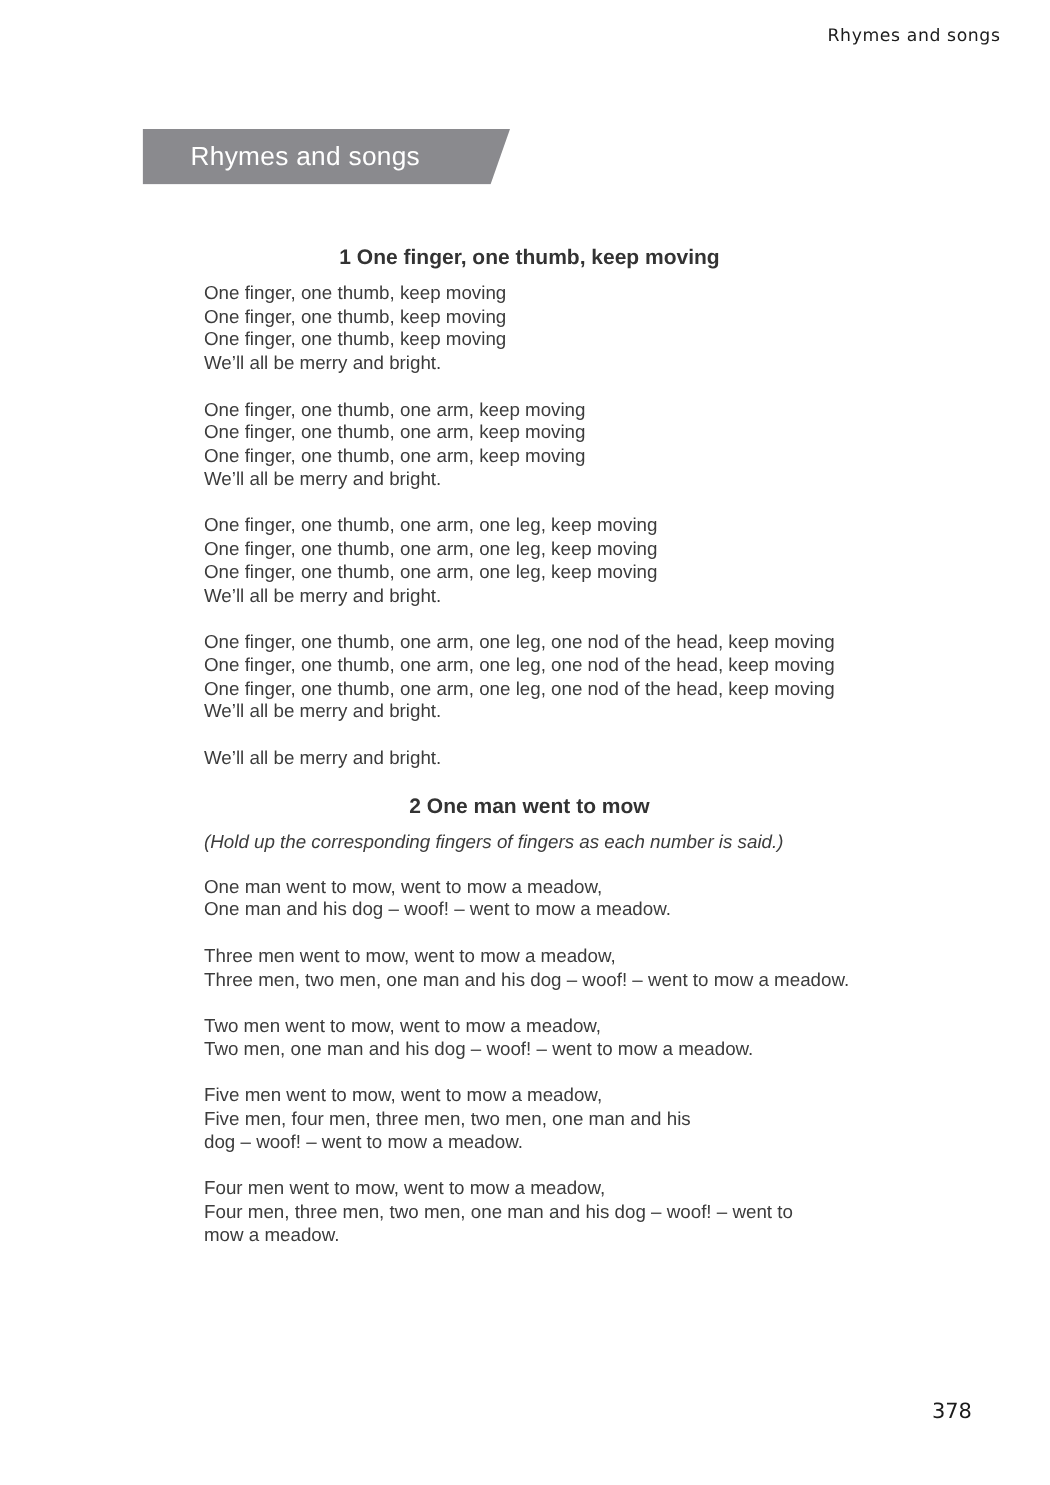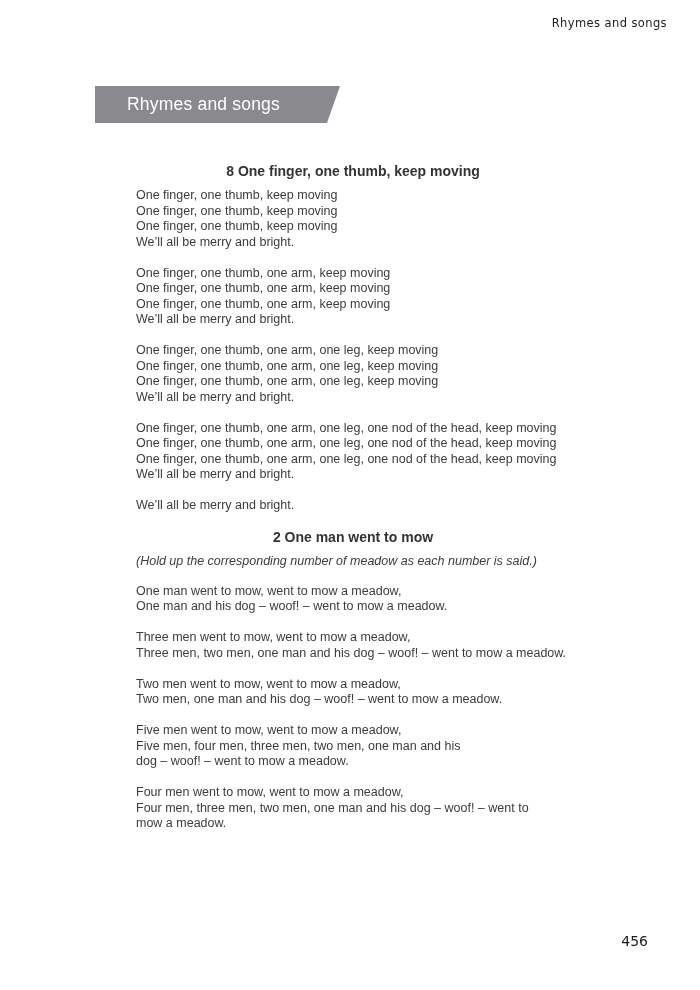--- a/index.html
+++ b/index.html
@@ -84,30 +84,30 @@
 
 <div class="page">
 
   <div class="running-head">Rhymes and songs</div>
 
   <div class="banner" style="background: rgb(138, 138, 142);">
     <span class="banner-title">Rhymes and songs</span>
   </div>
 
   <div class="content" id="songs">
-      <div class="song-title">8 One finger, one thumb, keep moving</div>
+      <div class="song-title">1 One finger, one thumb, keep moving</div>
       <div class="stanza">One finger, one thumb, keep moving<br>One finger, one thumb, keep moving<br>One finger, one thumb, keep moving<br>We’ll all be merry and bright.</div>
       <div class="stanza">One finger, one thumb, one arm, keep moving<br>One finger, one thumb, one arm, keep moving<br>One finger, one thumb, one arm, keep moving<br>We’ll all be merry and bright.</div>
       <div class="stanza">One finger, one thumb, one arm, one leg, keep moving<br>One finger, one thumb, one arm, one leg, keep moving<br>One finger, one thumb, one arm, one leg, keep moving<br>We’ll all be merry and bright.</div>
       <div class="stanza">One finger, one thumb, one arm, one leg, one nod of the head, keep moving<br>One finger, one thumb, one arm, one leg, one nod of the head, keep moving<br>One finger, one thumb, one arm, one leg, one nod of the head, keep moving<br>We’ll all be merry and bright.</div>
       <div class="stanza">We’ll all be merry and bright.</div>
       <div class="song-title second">2 One man went to mow</div>
-      <div class="instruction">(Hold up the corresponding number of meadow as each number is said.)</div>
+      <div class="instruction">(Hold up the corresponding fingers of fingers as each number is said.)</div>
       <div class="stanza">One man went to mow, went to mow a meadow,<br>One man and his dog – woof! – went to mow a meadow.</div>
       <div class="stanza">Three men went to mow, went to mow a meadow,<br>Three men, two men, one man and his dog – woof! – went to mow a meadow.</div>
       <div class="stanza">Two men went to mow, went to mow a meadow,<br>Two men, one man and his dog – woof! – went to mow a meadow.</div>
       <div class="stanza">Five men went to mow, went to mow a meadow,<br>Five men, four men, three men, two men, one man and his<br>dog – woof! – went to mow a meadow.</div>
       <div class="stanza">Four men went to mow, went to mow a meadow,<br>Four men, three men, two men, one man and his dog – woof! – went to<br>mow a meadow.</div>
     </div>
 
-  <div class="page-number">456</div>
+  <div class="page-number">378</div>
 
 </div>
 
 </body></html>

